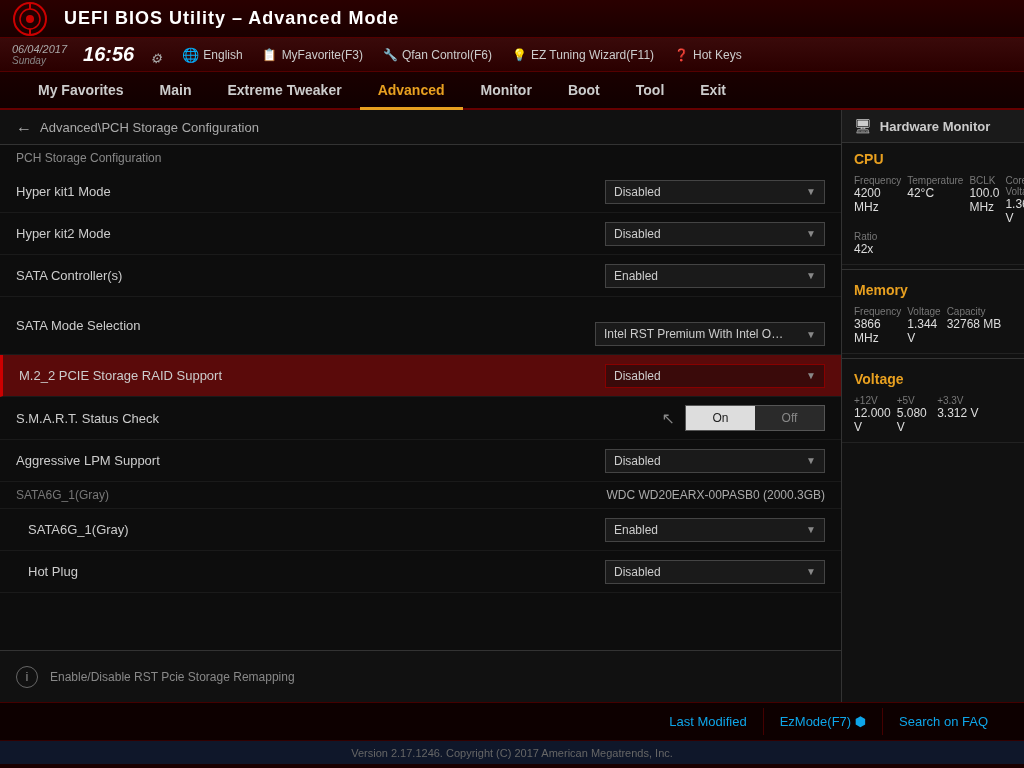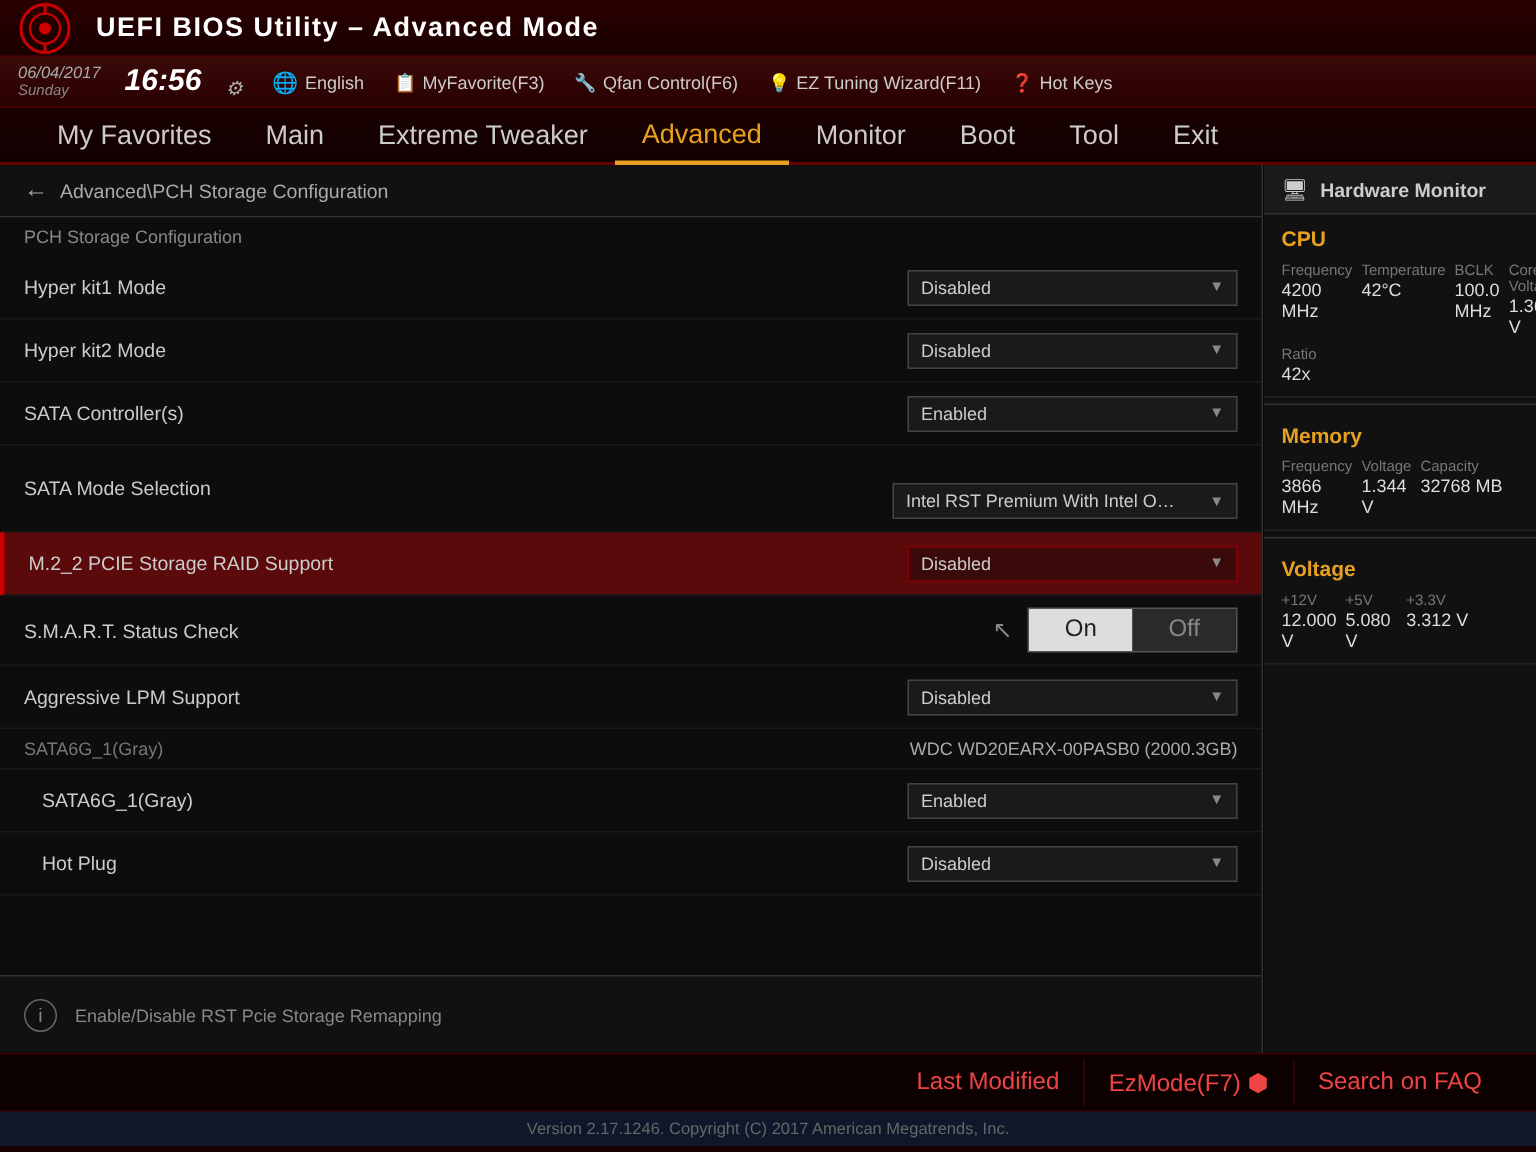--- a/index.html
+++ b/index.html
@@ -75,26 +75,27 @@
       background: linear-gradient(180deg, #1a0000 0%, #110000 100%);
       height: 38px;
       display: flex;
       align-items: center;
       border-bottom: 2px solid #600;
       padding: 0 20px;
       gap: 0;
     }
     .nav-item {
       padding: 8px 18px;
-      font-size: 18px;
+      font-size: 14px;
       color: #ccc;
       cursor: pointer;
       height: 38px;
       display: flex;
       align-items: center;
+      font-weight: bold;
     }
     .nav-item.active {
       color: #e8a020;
       border-bottom: 3px solid #e8a020;
       margin-bottom: -2px;
     }
 
     
     .main-layout {
       display: flex;
@@ -182,21 +183,21 @@
     .toggle-switch {
       display: flex;
       border: 1px solid #555;
       overflow: hidden;
       width: 140px;
     }
     .toggle-btn {
       flex: 1;
       padding: 5px 4px;
       text-align: center;
-      font-size: 16px;
+      font-size: 12px;
       cursor: pointer;
     }
     .toggle-btn.on-active {
       background: #ddd;
       color: #222;
     }
     .toggle-btn.off-inactive {
       background: #2a2a2a;
       color: #888;
     }
@@ -286,22 +287,22 @@
       background: #0d0000;
       border-top: 1px solid #400;
       height: 38px;
       display: flex;
       align-items: center;
       justify-content: flex-end;
       padding: 0 20px;
       gap: 0;
     }
     .bottom-btn {
-      color: #ef4444;
-      font-size: 16px;
+      color: #0ea5e9;
+      font-size: 13px;
       padding: 6px 16px;
       cursor: pointer;
       border-left: 1px solid #400;
     }
     .bottom-btn:first-child { border-left: none; }
 
     
     .footer {
       background: #0f172a;
       height: 24px;

